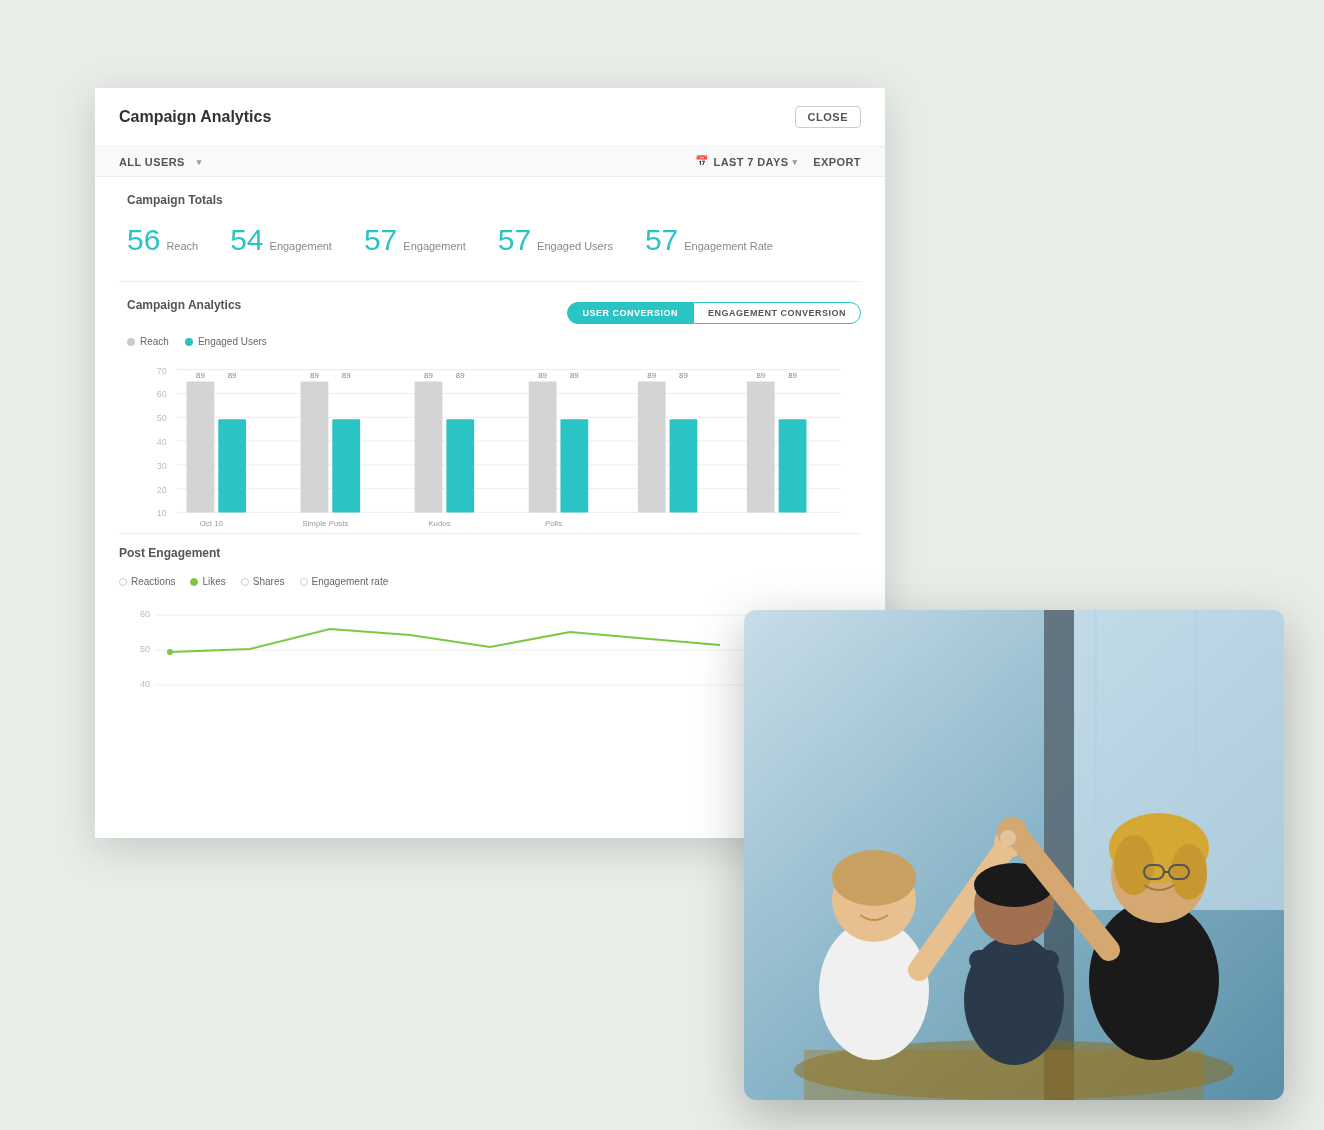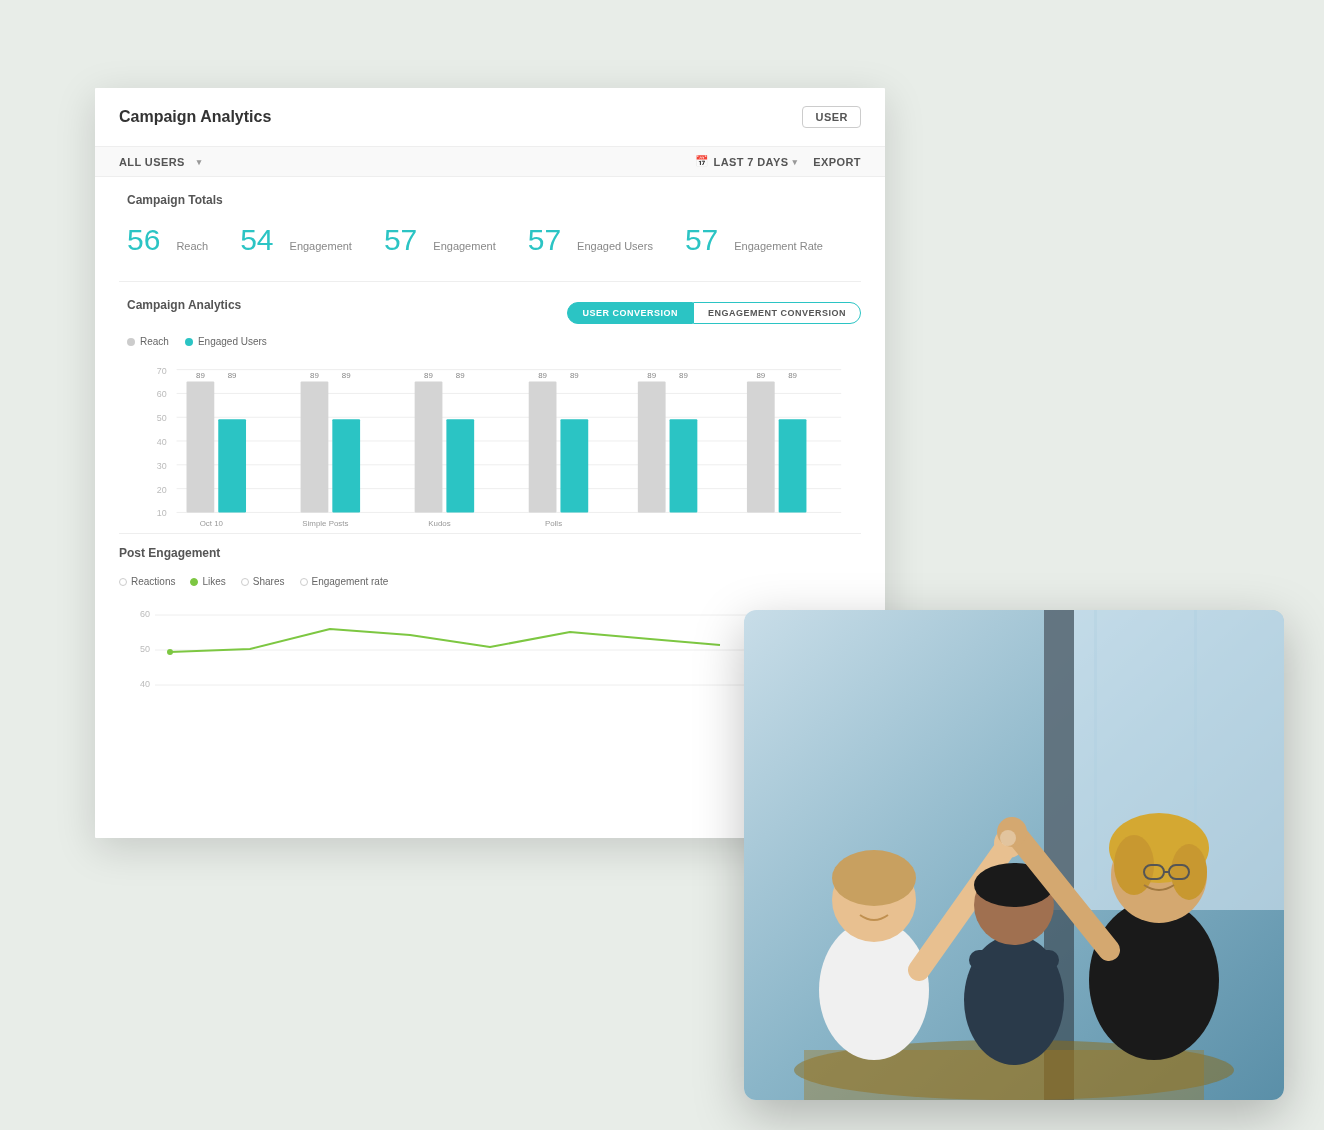--- a/index.html
+++ b/index.html
@@ -114,21 +114,21 @@
     }
     .totals-row {
       display: flex;
       align-items: center;
       gap: 32px;
       margin-bottom: 8px;
     }
     .metric-item {
       display: flex;
       align-items: baseline;
-      gap: 16px;
+      gap: 6px;
     }
     .metric-value {
       font-size: 30px;
       font-weight: 300;
       color: #2bc4c4;
     }
     .metric-label {
       font-size: 11px;
       color: #888;
     }
@@ -256,21 +256,21 @@
   </style>
 </head>
 <body>
 
 <div class="page-wrapper">
 
   <div class="analytics-panel">
 
     <div class="panel-header">
       <span class="panel-title">Campaign Analytics</span>
-      <button class="close-btn">USER</button>
+      <button class="close-btn">CLOSE</button>
     </div>
 
     <div class="filter-bar">
       <div class="filter-left">
         <span>ALL USERS</span>
         <span class="chevron">▾</span>
       </div>
       <div class="filter-right">
         <div class="date-filter">
           <span style="font-size:11px;">📅</span>

